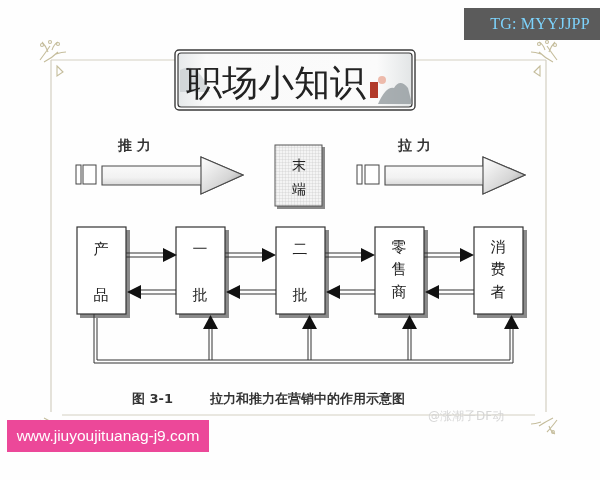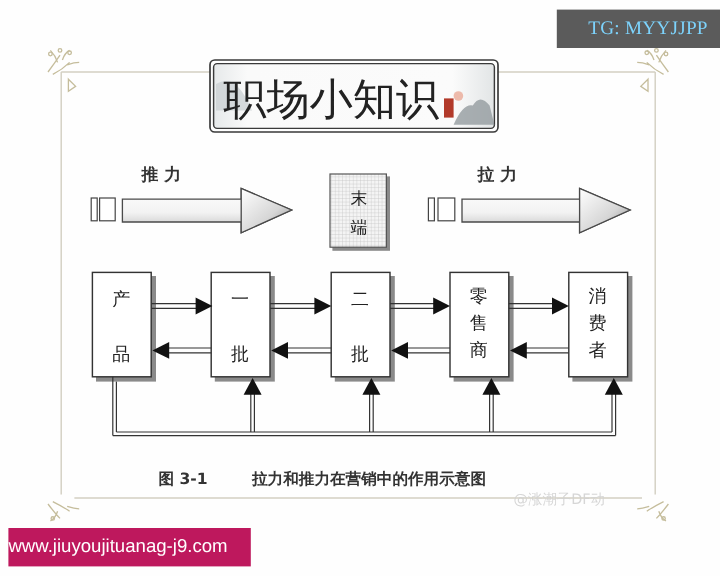--- a/index.html
+++ b/index.html
@@ -27,28 +27,29 @@
       color: #7dd3fc;
       font-family: Liberation Serif, serif;
       font-size: 16px;
       line-height: 32px;
       text-align: center;
       letter-spacing: 0.2px;
     }
     .url-banner {
       position: absolute;
       left: 7px;
-      top: 440px;
+      top: 420px;
       width: 202px;
       height: 32px;
-      background: #be185d;
+      background: #ec4899;
       color: #ffffff;
       font-family: "Liberation Sans", sans-serif;
       font-size: 15.5px;
       line-height: 32px;
+      text-align: center;
     }
     svg.diagram {
       position: absolute;
       left: 0;
       top: 0;
     }
     .cjk {
       font-family: "DejaVu Sans", sans-serif;
     }
     .title-text {

